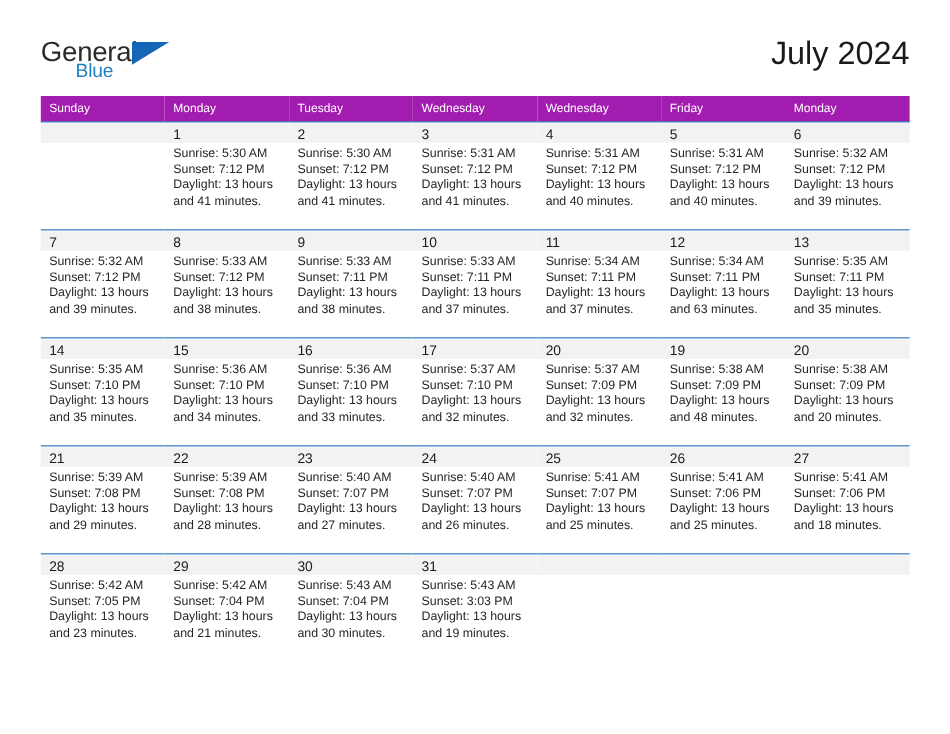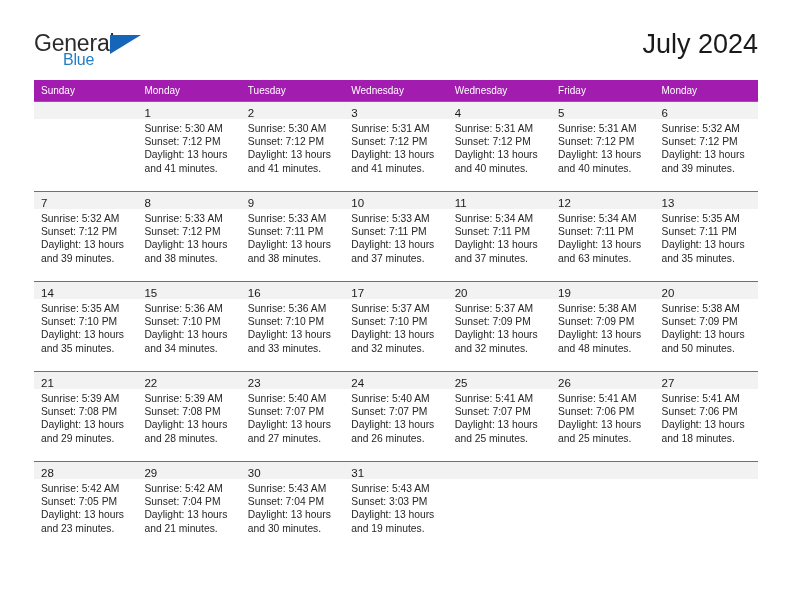--- a/index.html
+++ b/index.html
@@ -346,21 +346,21 @@
               <div>Daylight: 13 hours</div>
               <div>and 48 minutes.</div>
             </div>
           </td>
           <td class="daycell">
             <div class="daynum-band"><span class="daynum">20</span></div>
             <div class="info">
               <div>Sunrise: 5:38 AM</div>
               <div>Sunset: 7:09 PM</div>
               <div>Daylight: 13 hours</div>
-              <div>and 50 minutes.</div>
+              <div>and 20 minutes.</div>
             </div>
           </td>
         </tr>
         <tr class="weekrow">
           <td class="daycell">
             <div class="daynum-band"><span class="daynum">21</span></div>
             <div class="info">
               <div>Sunrise: 5:39 AM</div>
               <div>Sunset: 7:08 PM</div>
               <div>Daylight: 13 hours</div>

